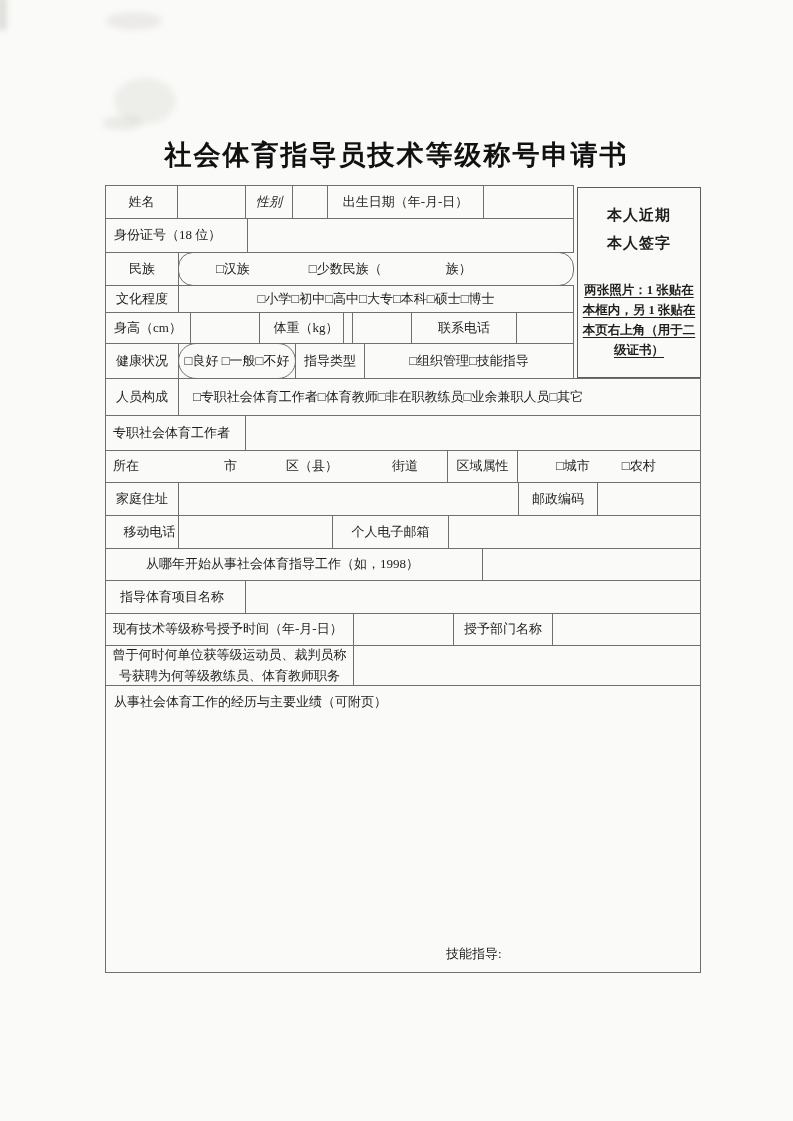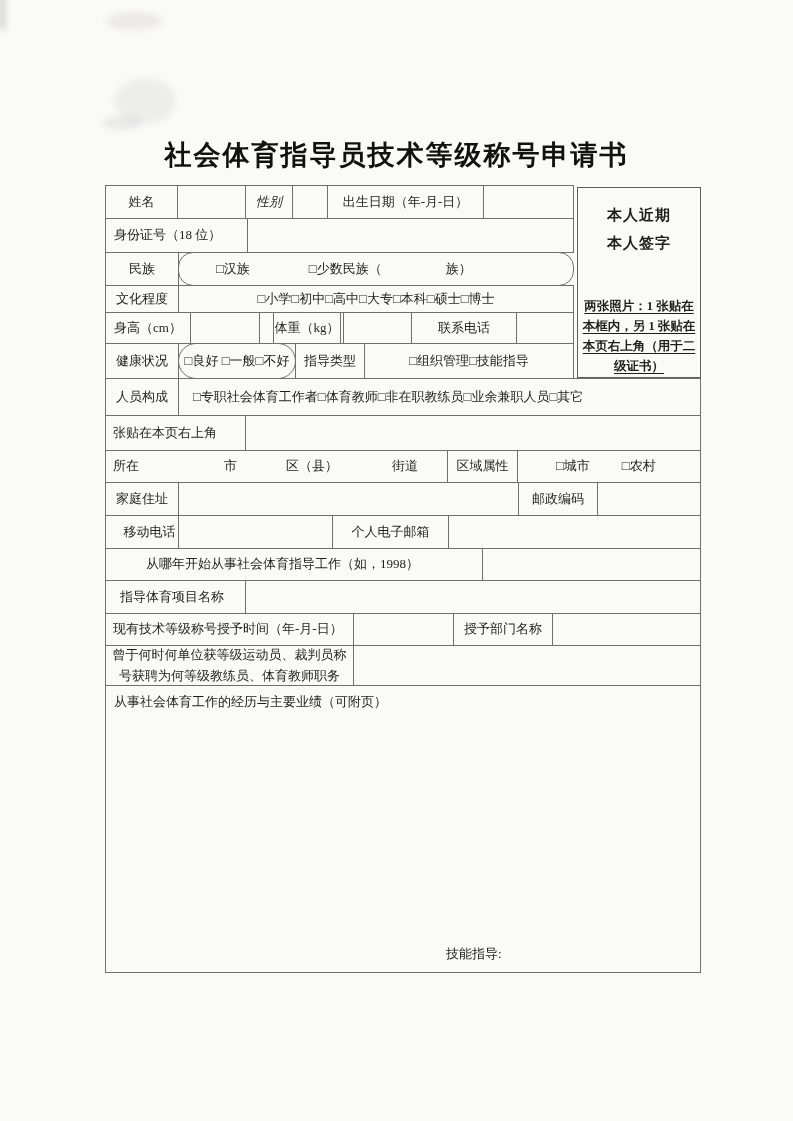--- a/index.html
+++ b/index.html
@@ -27,21 +27,21 @@
   }
   .left{justify-content:flex-start;}
   .photo-box{
     position:absolute;box-sizing:border-box;
     left:577px;top:187px;width:124px;height:191px;
     border:1px solid #5d5d5d;
     text-align:center;
   }
   .photo-main{font-size:15px;font-weight:700;line-height:1.85;margin-top:14px;letter-spacing:1px;}
   .photo-note{
-    margin:38px auto 0;width:114px;
+    margin:22px auto 0;width:114px;
     font-size:12.5px;font-weight:700;line-height:1.6;
     text-decoration:underline;text-underline-offset:3px;
     white-space:normal;text-align:center;
   }
   .two-line{white-space:normal;text-align:center;line-height:1.55;}
   .sig{position:absolute;left:340px;top:260px;font-size:13px;}
   .big-head{position:absolute;left:8px;top:8px;font-size:13px;}
   .smudge{position:absolute;border-radius:50%;filter:blur(3px);pointer-events:none;}
   .s1{left:106px;top:12px;width:56px;height:18px;background:rgba(150,145,138,0.14);}
   .s2{left:114px;top:78px;width:62px;height:46px;background:rgba(150,145,138,0.12);}
@@ -79,42 +79,42 @@
     <span>□少数民族（</span>
     <span class="gap2"></span>
     <span>族）</span>
   </div>
 
   <div class="c" style="left:105px;top:285px;width:74px;height:28px;">文化程度</div>
   <div class="c" style="left:178px;top:285px;width:396px;height:28px;">□小学□初中□高中□大专□本科□硕士□博士</div>
 
   <div class="c" style="left:105px;top:312px;width:86px;height:32px;">身高（cm）</div>
   <div class="c" style="left:190px;top:312px;width:70px;height:32px;"></div>
-  <div class="c" style="left:273px;top:312px;width:68px;height:32px;">体重（kg）</div>
+  <div class="c" style="left:259px;top:312px;width:94px;height:32px;">体重（kg）</div>
   <div class="c" style="left:343px;top:312px;width:69px;height:32px;"></div>
   <div class="c" style="left:411px;top:312px;width:106px;height:32px;">联系电话</div>
   <div class="c" style="left:516px;top:312px;width:58px;height:32px;"></div>
 
   <div class="c" style="left:105px;top:343px;width:74px;height:36px;">健康状况</div>
   <div class="c" style="left:178px;top:343px;width:118px;height:36px;border-radius:18px;">□良好 □一般□不好</div>
   <div class="c" style="left:295px;top:343px;width:70px;height:36px;">指导类型</div>
   <div class="c" style="left:364px;top:343px;width:210px;height:36px;">□组织管理□技能指导</div>
 
   <div class="photo-box">
     <div class="photo-main">
       <div>本人近期</div>
       <div>本人签字</div>
     </div>
     <div class="photo-note">两张照片：1 张贴在本框内，另 1 张贴在本页右上角（用于二级证书）</div>
   </div>
 
   <div class="c" style="left:105px;top:378px;width:74px;height:38px;">人员构成</div>
   <div class="c left" style="left:178px;top:378px;width:523px;height:38px;padding-left:14px;">□专职社会体育工作者□体育教师□非在职教练员□业余兼职人员□其它</div>
 
-  <div class="c left" style="left:105px;top:415px;width:141px;height:36px;padding-left:7px;">张贴在本页右上角</div>
+  <div class="c left" style="left:105px;top:415px;width:141px;height:36px;padding-left:7px;">专职社会体育工作者</div>
   <div class="c" style="left:245px;top:415px;width:456px;height:36px;"></div>
 
   <div class="c left" style="left:105px;top:450px;width:343px;height:33px;padding-left:7px;">
     <span>所在</span>
     <span style="margin-left:85px;">市</span>
     <span style="margin-left:49px;">区（县）</span>
     <span style="margin-left:54px;">街道</span>
   </div>
   <div class="c" style="left:447px;top:450px;width:71px;height:33px;">区域属性</div>
   <div class="c left" style="left:517px;top:450px;width:184px;height:33px;padding-left:38px;">

